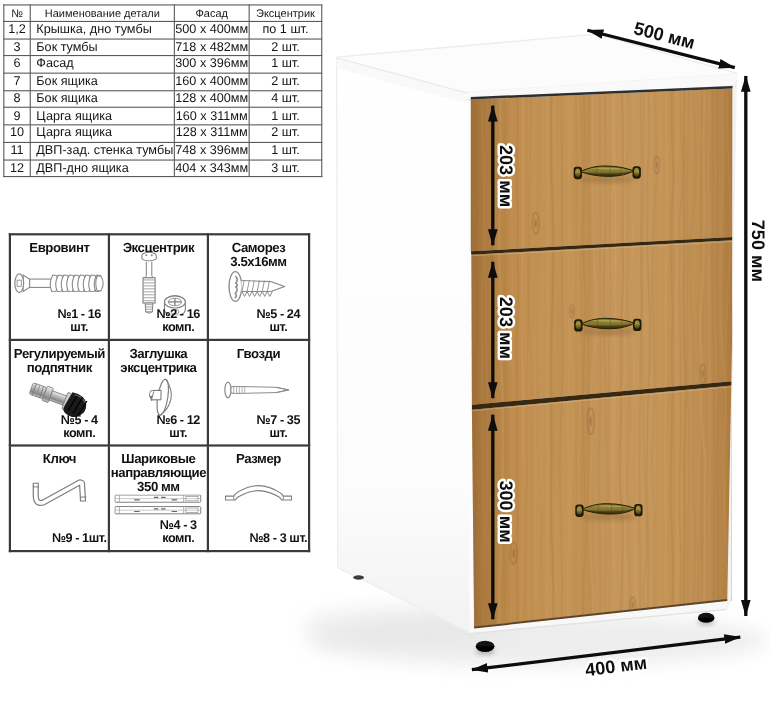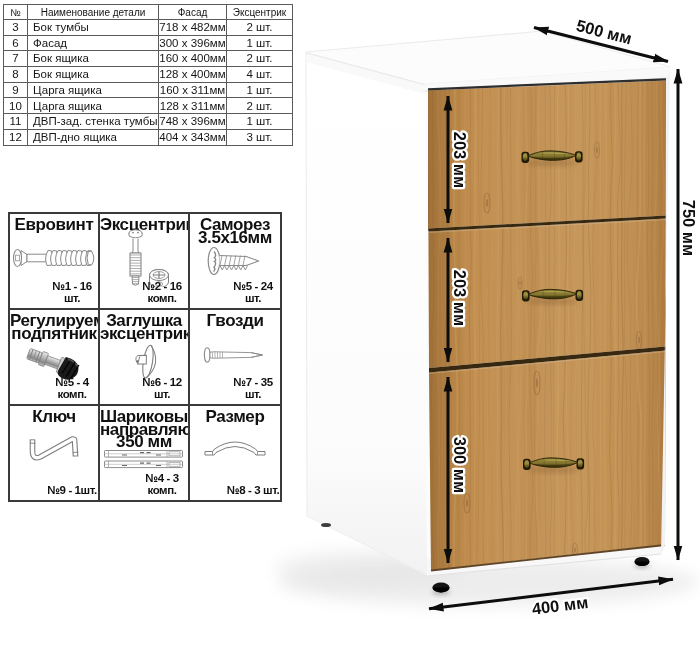--- a/index.html
+++ b/index.html
@@ -5,39 +5,45 @@
 body{width:700px;height:648px;position:relative;background:#ffffff;font-family:"Liberation Sans",sans-serif;overflow:hidden;}
 #parts{position:absolute;left:3px;top:4px;border-collapse:collapse;table-layout:fixed;width:289px;}
 #parts td,#parts th{border:1px solid #5a5a5a;padding:0;font-weight:normal;color:#161616;overflow:hidden;white-space:nowrap;}
 #parts th{font-size:10px;height:14px;}
 #parts td{font-size:11.5px;height:14.7px;line-height:14.5px;}
 #parts .c{text-align:center;}
 #parts .n{text-align:left;padding-left:5px;}
 #hw{position:absolute;left:8px;top:212px;border-collapse:collapse;table-layout:fixed;width:272px;}
 #hw td{border:2px solid #3a3a3a;padding:0;height:94px;vertical-align:top;}
 .cell{position:relative;height:94px;width:100%;overflow:hidden;}
-.t{position:absolute;top:5px;left:0;right:0;font-weight:bold;font-size:17px;letter-spacing:-0.4px;line-height:12.5px;text-align:center;color:#111;}
+.t{position:absolute;top:5px;left:0;right:0;font-weight:bold;font-size:12px;letter-spacing:-0.4px;line-height:12.5px;text-align:center;color:#111;}
 .q{position:absolute;bottom:4px;left:0;right:0;font-weight:bold;font-size:11.5px;letter-spacing:-0.4px;line-height:12px;text-align:center;color:#111;padding-left:36px;}
 .ic{position:absolute;left:50%;transform:translate(-50%,-50%);}
 #cab{position:absolute;left:0;top:0;}
 </style></head>
 <body>
 <table id="parts">
 <colgroup>
       <col style="width:24px">
       <col style="width:131px">
       <col style="width:68px">
       <col style="width:66px">
     </colgroup>
 <tbody>
       <tr>
         <th>№</th>
         <th>Наименование детали</th>
         <th>Фасад</th>
         <th>Эксцентрик</th>
+      </tr>
+<tr>
+        <td class="c">1,2</td>
+        <td class="n">Крышка, дно тумбы</td>
+        <td class="c">500 х 400мм</td>
+        <td class="c">по 1 шт.</td>
       </tr>
 <tr>
         <td class="c">3</td>
         <td class="n">Бок тумбы</td>
         <td class="c">718 х 482мм</td>
         <td class="c">2 шт.</td>
       </tr>
 <tr>
         <td class="c">6</td>
         <td class="n">Фасад</td>

